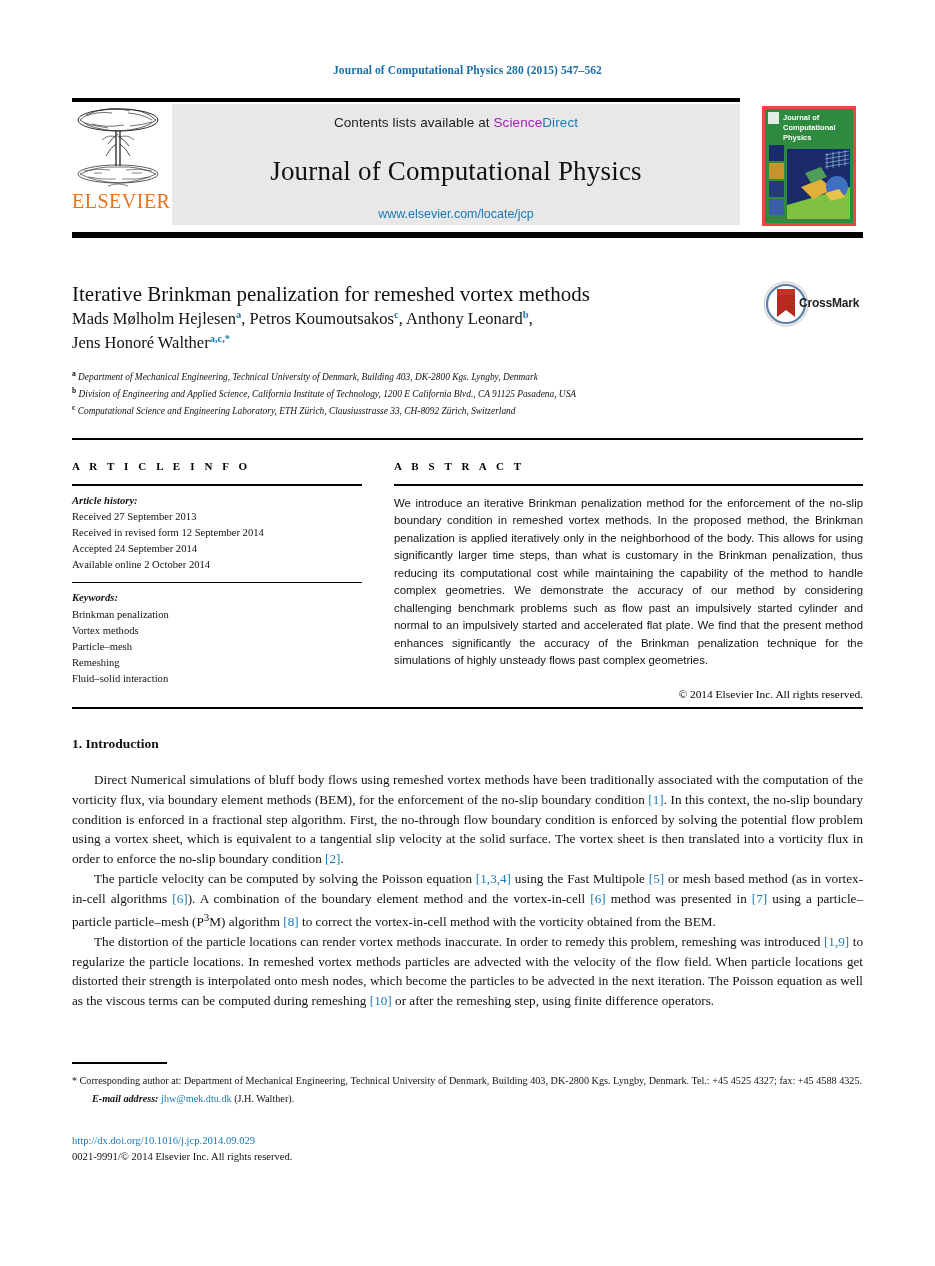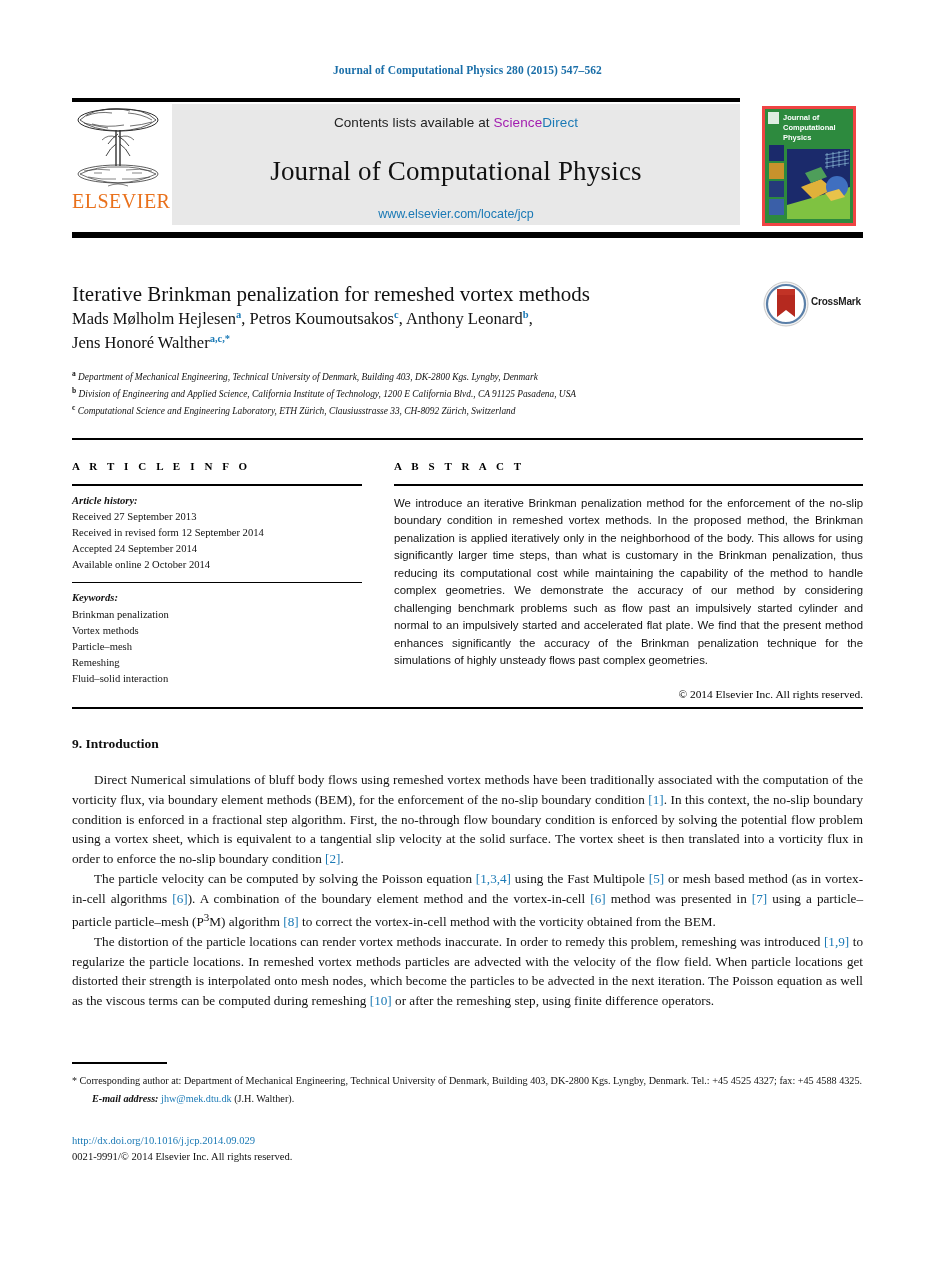--- a/index.html
+++ b/index.html
@@ -131,23 +131,23 @@
   }
   .crossmark {
     position: absolute;
     right: 2px; top: 0px;
     width: 98px;
     height: 46px;
   }
   .cm-badge { display:block; }
   .cm-text {
     position: absolute;
-    left: 48px; top: 15px;
+    left: 36px; top: 15px;
     font-family: "Liberation Sans", sans-serif;
-    font-size: 10px;
+    font-size: 12px;
     font-weight: bold;
     color: #1c1c1c;
     letter-spacing: -0.2px;
     text-align: center;
   }
   .authors {
     font-family: "Liberation Serif", serif;
     font-size: 16.5px;
     line-height: 1.42;
     width: 700px;
@@ -416,21 +416,21 @@
       <div class="head-label">A B S T R A C T</div>
       <div class="abs-hr"></div>
       <div class="abs-body">We introduce an iterative Brinkman penalization method for the enforcement of the no-slip boundary condition in remeshed vortex methods. In the proposed method, the Brinkman penalization is applied iteratively only in the neighborhood of the body. This allows for using significantly larger time steps, than what is customary in the Brinkman penalization, thus reducing its computational cost while maintaining the capability of the method to handle complex geometries. We demonstrate the accuracy of our method by considering challenging benchmark problems such as flow past an impulsively started cylinder and normal to an impulsively started and accelerated flat plate. We find that the present method enhances significantly the accuracy of the Brinkman penalization technique for the simulations of highly unsteady flows past complex geometries.</div>
       <div class="abs-copy">© 2014 Elsevier Inc. All rights reserved.</div>
     </div>
 
   </div>
 
   <div class="info-rule-bottom"></div>
 
-  <div class="section-title">9. Introduction</div>
+  <div class="section-title">1. Introduction</div>
 
   <div class="bodytext">
     <p>
       <span>Direct Numerical simulations of bluff body flows using remeshed vortex methods have been traditionally associated with the computation of the vorticity flux, via boundary element methods (BEM), for the enforcement of the no-slip boundary condition </span><span class="ref">[1]</span><span>. In this context, the no-slip boundary condition is enforced in a fractional step algorithm. First, the no-through flow boundary condition is enforced by solving the potential flow problem using a vortex sheet, which is equivalent to a tangential slip velocity at the solid surface. The vortex sheet is then translated into a vorticity flux in order to enforce the no-slip boundary condition </span><span class="ref">[2]</span><span>.</span>
     </p>
     <p>
       <span>The particle velocity can be computed by solving the Poisson equation </span><span class="ref">[1,3,4]</span><span> using the Fast Multipole </span><span class="ref">[5]</span><span> or mesh based method (as in vortex-in-cell algorithms </span><span class="ref">[6]</span><span>). A combination of the boundary element method and the vortex-in-cell </span><span class="ref">[6]</span><span> method was presented in </span><span class="ref">[7]</span><span> using a particle–particle particle–mesh (P</span><sup>3</sup><span>M) algorithm </span><span class="ref">[8]</span><span> to correct the vortex-in-cell method with the vorticity obtained from the BEM.</span>
     </p>
     <p>
       <span>The distortion of the particle locations can render vortex methods inaccurate. In order to remedy this problem, remeshing was introduced </span><span class="ref">[1,9]</span><span> to regularize the particle locations. In remeshed vortex methods particles are advected with the velocity of the flow field. When particle locations get distorted their strength is interpolated onto mesh nodes, which become the particles to be advected in the next iteration. The Poisson equation as well as the viscous terms can be computed during remeshing </span><span class="ref">[10]</span><span> or after the remeshing step, using finite difference operators.</span>

